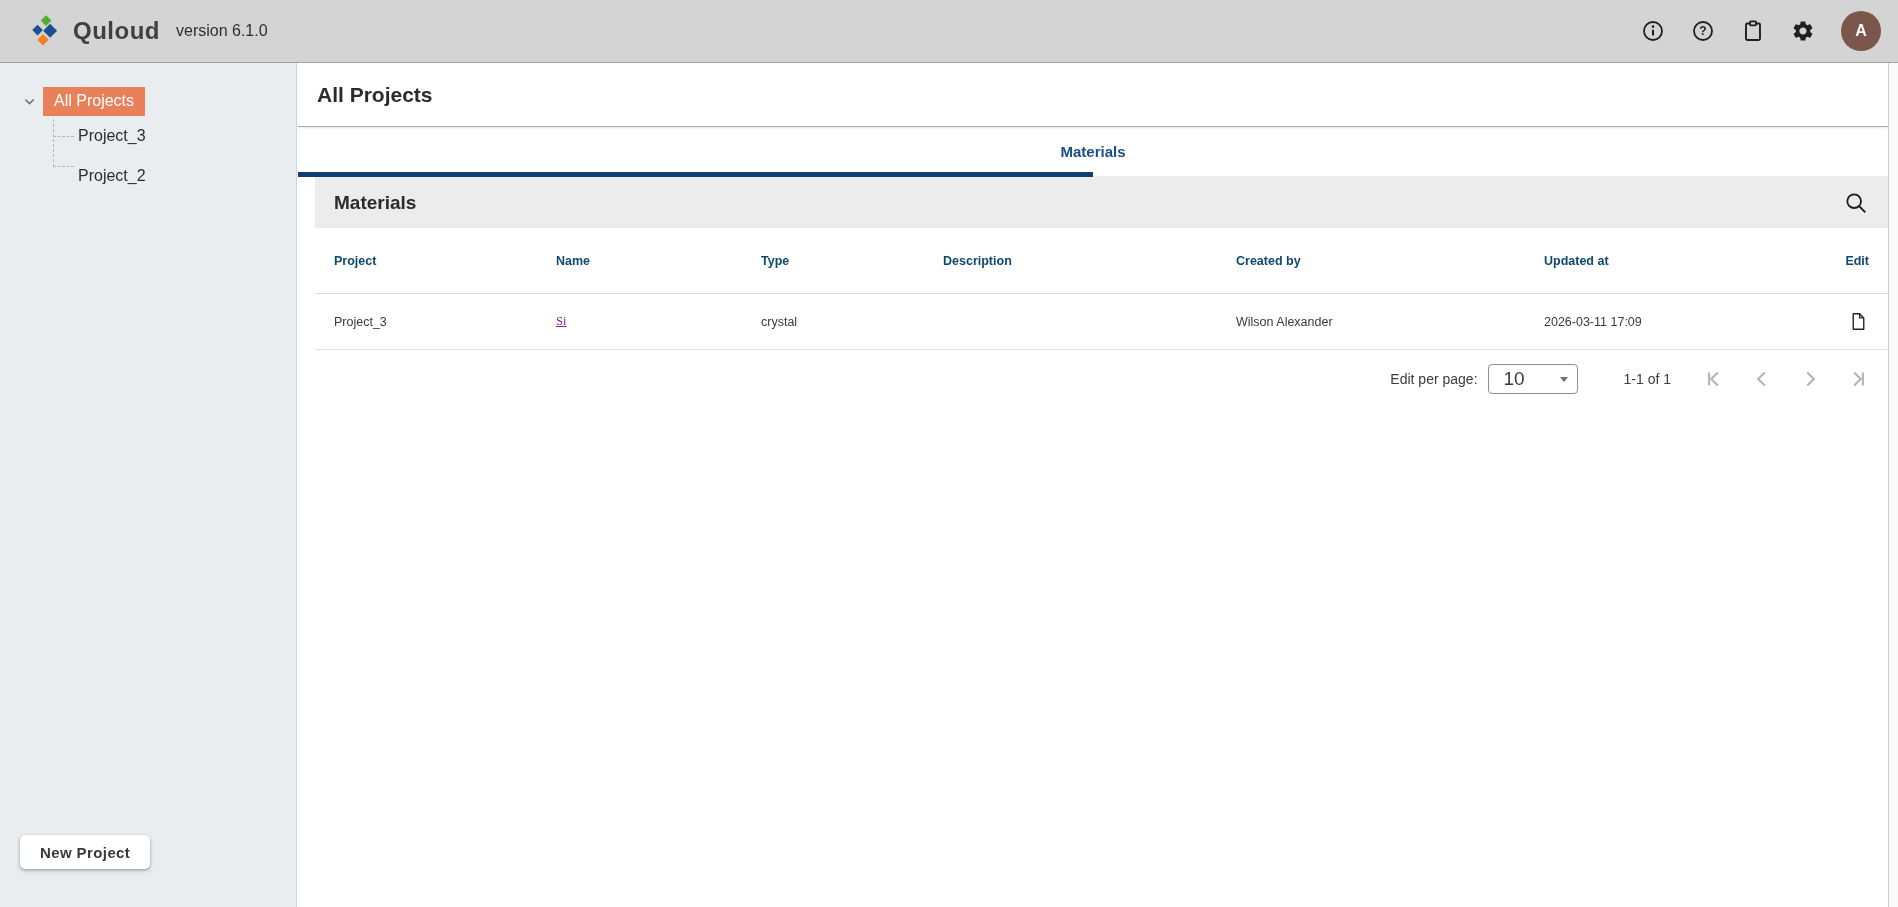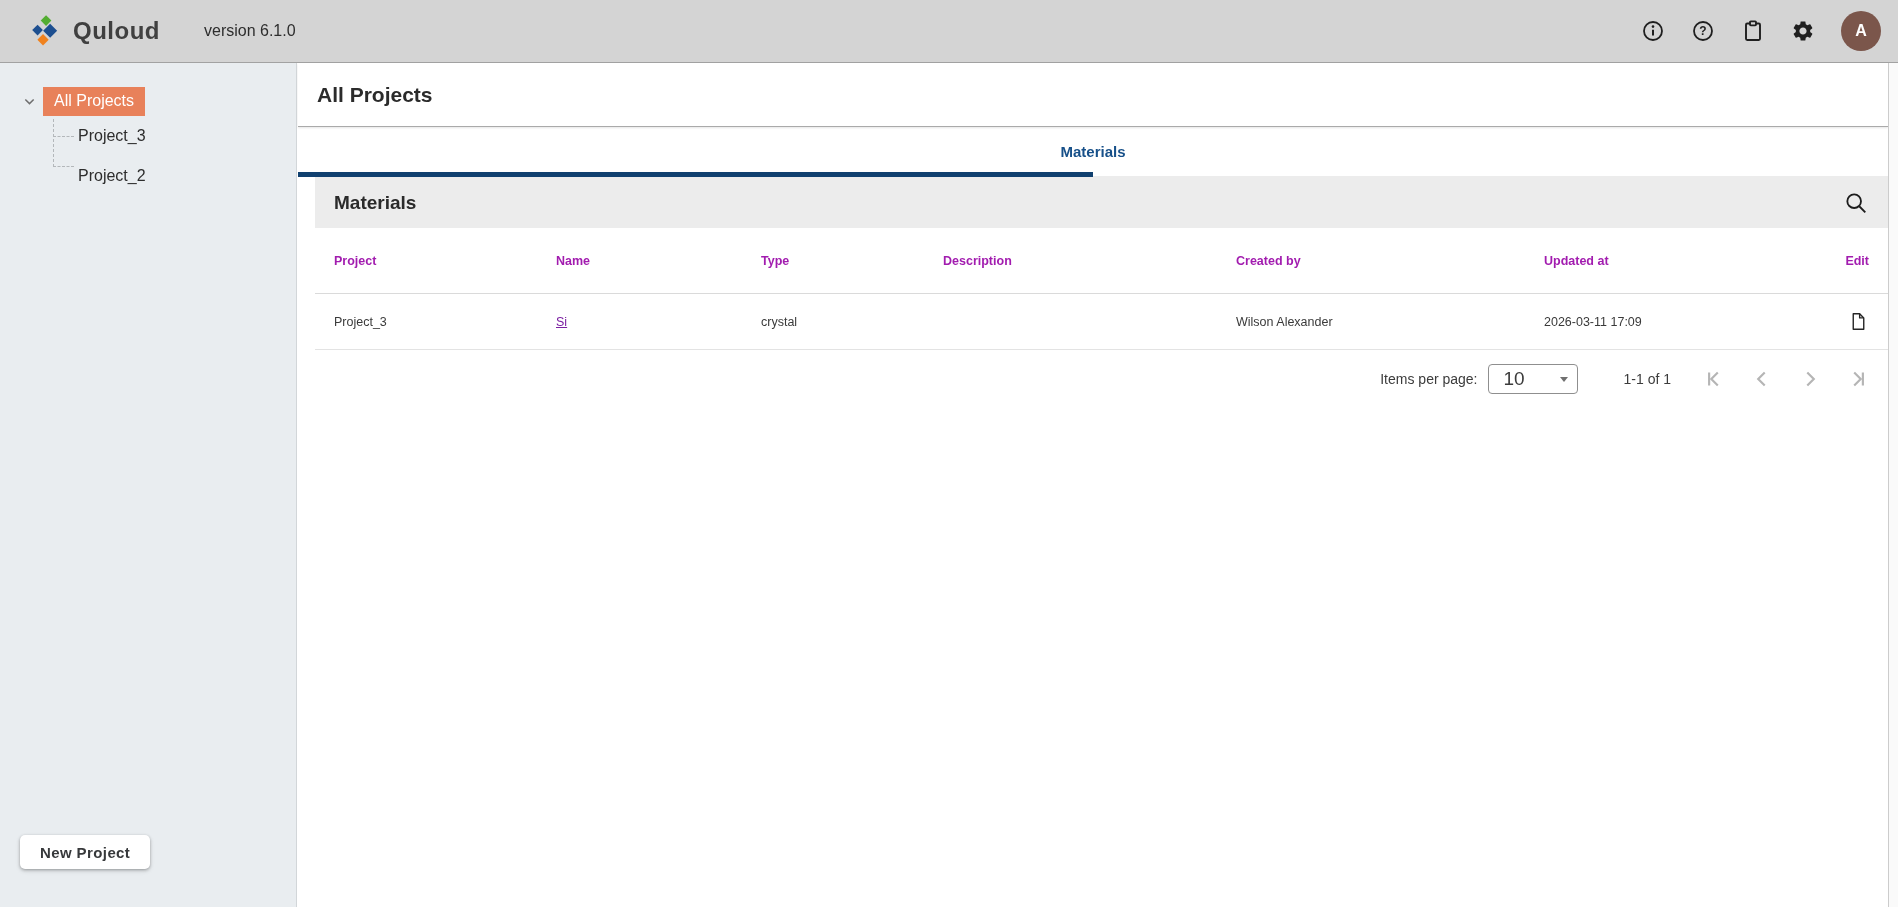--- a/index.html
+++ b/index.html
@@ -11,21 +11,21 @@
 
   
   .topbar {
     position:absolute; top:0; left:0; right:0; height:63px;
     background:#d4d4d4; border-bottom:1px solid #a2a2a2;
     display:flex; align-items:center;
   }
   .logo-group { display:flex; align-items:center; margin-left:30px; }
   .logo-mark { width:34px; height:34px; }
   .app-name { font-size:24px; font-weight:bold; color:#404040; margin-left:9px; letter-spacing:.5px; }
-  .version { font-size:16px; color:#2d2d2d; margin-left:44px;text-align:center; }
+  .version { font-size:16px; color:#2d2d2d; margin-left:16px;text-align:center; }
   .topbar-right { margin-left:auto; display:flex; align-items:center; gap:26px; margin-right:17px; }
   .icon-btn { width:24px; height:24px; background:none; border:none; cursor:pointer; padding:0; display:flex; align-items:center; justify-content:center; }
   .avatar {
     width:40px; height:40px; border-radius:50%; background:#7b564b; color:#fff;
     display:flex; align-items:center; justify-content:center;
     font-size:16px; font-weight:bold; border:none; cursor:pointer;
   }
 
   
   .sidebar {
@@ -68,30 +68,30 @@
   .tab.active { color:#175089; }
   .tab.inactive { color:#21303f; }
   .tab-indicator { position:absolute; left:0; bottom:-1px; width:50%; height:5px; background:#10406f; }
 
   .panel { margin-left:17px; }
   .panel-header { height:51px; background:#ececec; display:flex; align-items:center; padding:0 19px; }
   .panel-title { font-size:19px; font-weight:bold; color:#2a2a2a; }
   .search-btn { margin-left:auto; width:26px; height:26px; background:none; border:none; cursor:pointer; padding:0; }
 
   .thead-row, .data-row { display:flex; align-items:center; padding:0 19px; }
-  .thead-row { height:66px; font-size:12.5px; font-weight:bold; color:#a21caf; border-bottom:1px solid #dadada; }
+  .thead-row { height:66px; font-size:12.5px; font-weight:bold; color:#0c4a6e; border-bottom:1px solid #dadada; }
   .data-row { height:56px; font-size:12.5px; color:#3a3a3a; border-bottom:1px solid #e3e3e3; }
   .col-project { width:222px; }
   .col-name { width:205px; }
   .col-type { width:182px; }
   .col-desc { width:293px; }
   .col-created { width:308px; }
   .col-updated { flex:1; }
   .col-edit { width:60px; text-align:right; display:flex; justify-content:flex-end; }
-  .material-link { color:#7b1fa2; text-decoration:underline; cursor:pointer; background:none; border:none; font-size:12.5px; font-family:Liberation Sans, sans-serif; padding:0; }
+  .material-link { color:#7b1fa2; text-decoration:underline; cursor:pointer; background:none; border:none; font-size:12.5px; font-family:Liberation Serif, serif; padding:0; }
   .edit-btn { background:none; border:none; cursor:pointer; padding:0; width:22px; height:22px; }
 
   .paginator {
     height:58px; display:flex; align-items:center; justify-content:flex-end;
     padding-right:17px; font-size:14px; color:#3c3c3c;
   }
   .ipp-label { margin-right:10px; }
   .ipp-select {
     width:90px; height:30px; border:1px solid #8f8f8f; border-radius:4px;
     display:flex; align-items:center; background:#fff; cursor:pointer; font-family:inherit; font-size:19px; color:#3c3c3c;
@@ -216,21 +216,21 @@
         <button class="edit-btn">
           <svg width="21" height="21" viewBox="0 0 24 24">
             <path d="M6 3.2 h7.3 l4.7 4.7 V20.8 H6 Z" fill="none" stroke="#262626" stroke-width="1.6" stroke-linejoin="round"></path>
             <path d="M13.3 3.2 V7.9 H18" fill="none" stroke="#262626" stroke-width="1.6" stroke-linejoin="round"></path>
           </svg>
         </button>
       </div>
     </div>
 
     <div class="paginator">
-      <span class="ipp-label">Items per page:</span>
+      <span class="ipp-label">Edit per page:</span>
       <div class="ipp-select">
         <span class="ipp-value">10</span>
         <span class="ipp-caret"></span>
       </div>
       <span class="range-label">1-1 of 1</span>
       <div class="nav-group">
         <button class="nav-btn">
           <svg width="26" height="26" viewBox="0 0 24 24">
             <path d="M7.5 6 v12" fill="none" stroke="#b5b5b5" stroke-width="2"></path>
             <path d="M15.5 6 l-6 6 6 6" fill="none" stroke="#b5b5b5" stroke-width="2"></path>

